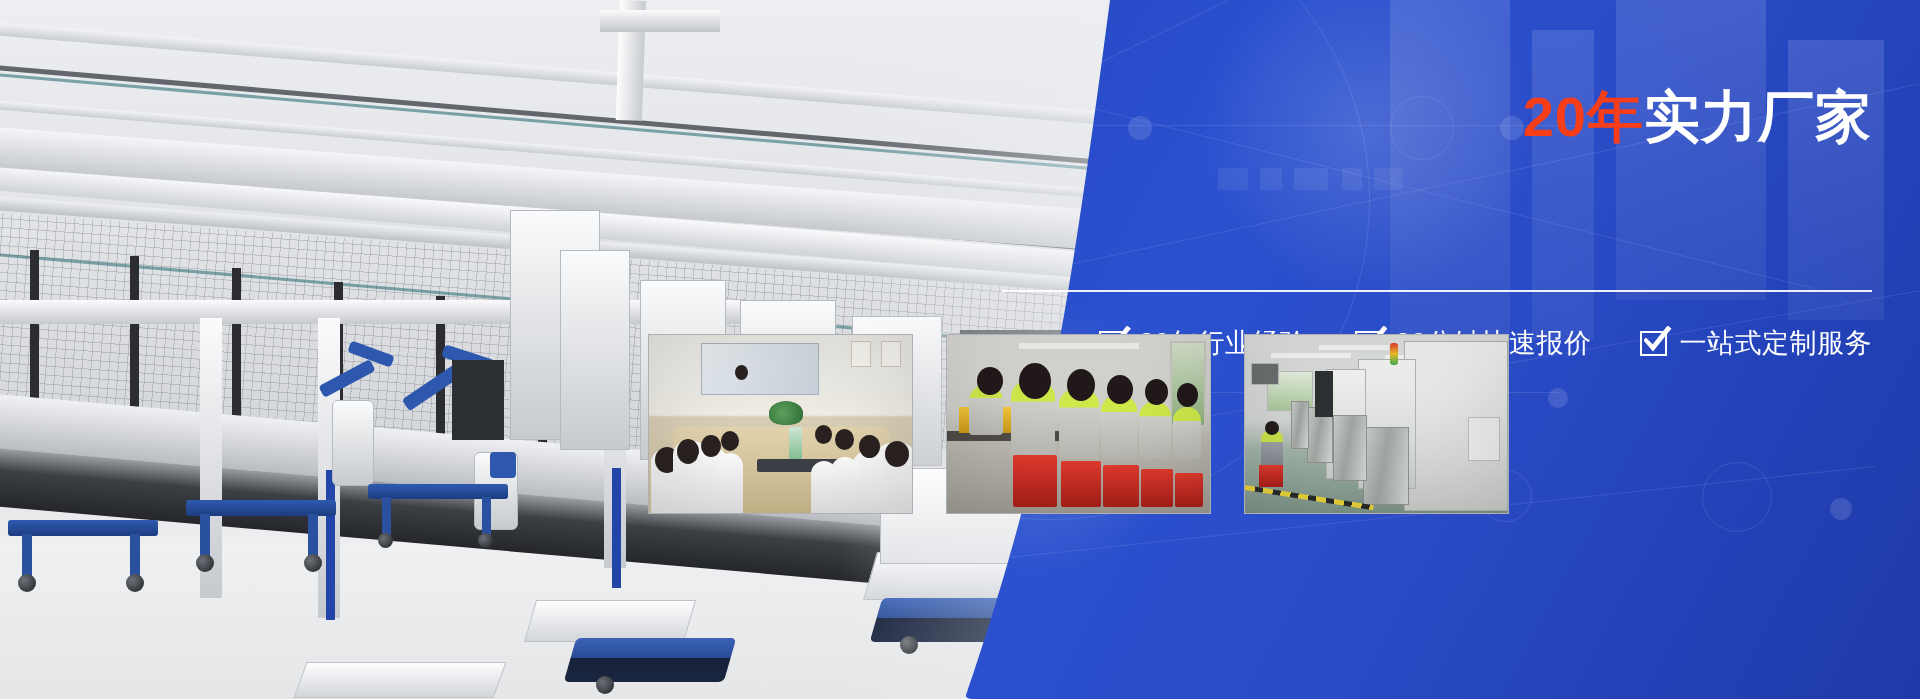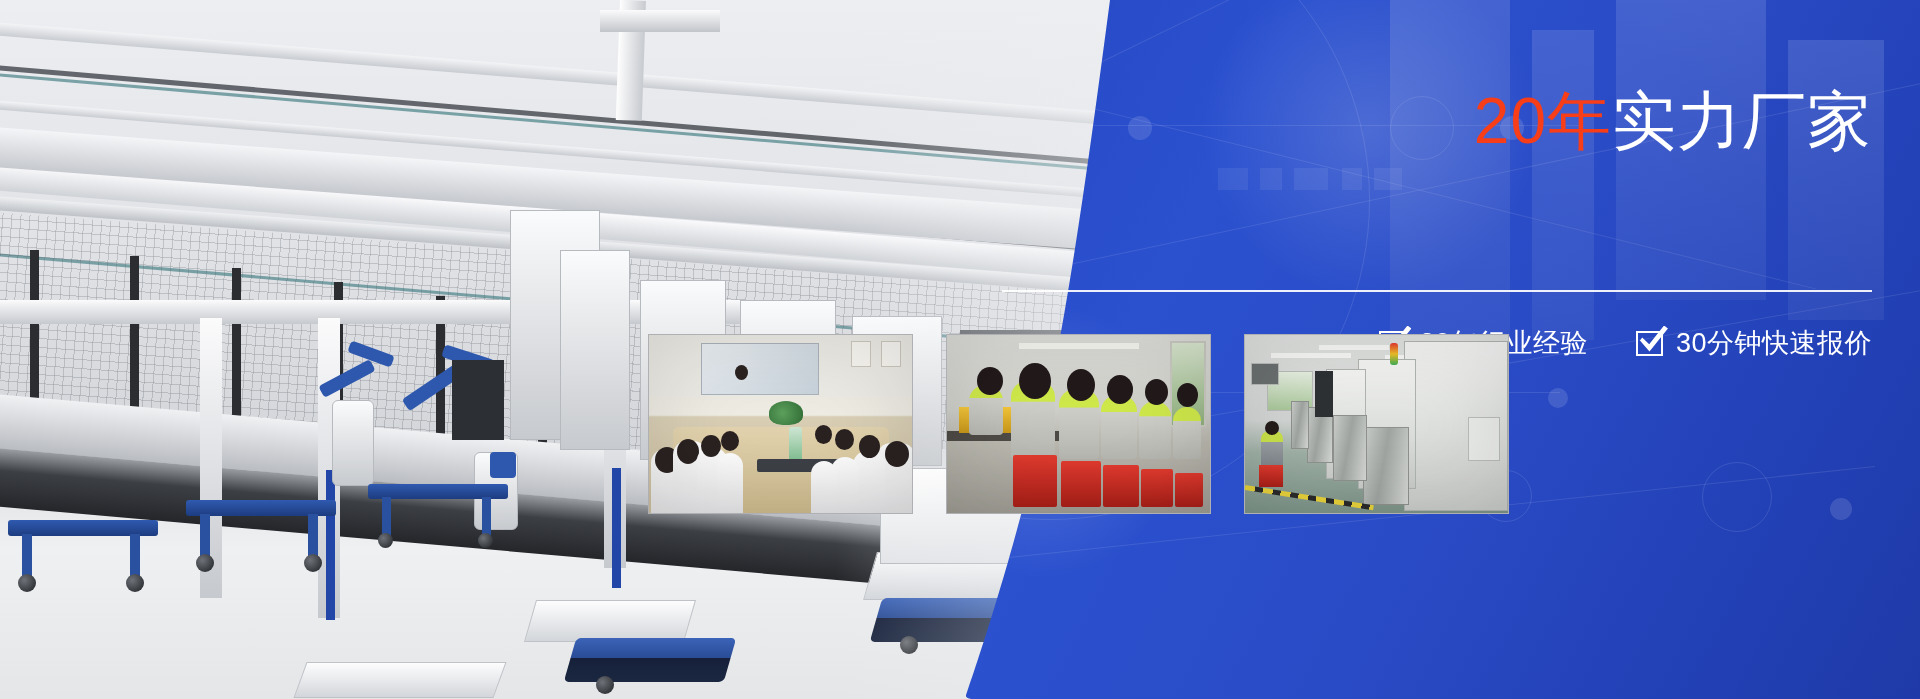--- a/index.html
+++ b/index.html
@@ -56,21 +56,21 @@
   .tc { position:absolute; border:1px solid rgba(255,255,255,.11); border-radius:50%; }
   .tdot { position:absolute; border-radius:50%; background:rgba(255,255,255,.13); }
   .tsq { position:absolute; background:rgba(255,255,255,.07); }
   .glow { position:absolute; border-radius:50%;
     background:radial-gradient(circle,rgba(255,255,255,.16) 0%,rgba(255,255,255,0) 70%); }
   .ghost { position:absolute; opacity:.16;
     background:linear-gradient(180deg,#cfd8f5,#6f86cf); }
 
   
   .copy { position:absolute; right:48px; top:88px; width:870px; text-align:right; }
-  .h1 { font-size:64px; font-weight:normal; line-height:1.04; letter-spacing:1px;
+  .h1 { font-size:56px; font-weight:bold; line-height:1.04; letter-spacing:1px;
     white-space:nowrap; }
   .h1 .accent { color:#f73e18; }
   .h1 .plain  { color:#ffffff; }
   .h2 { margin-top:14px; font-size:39px; font-weight:bold; color:#ffffff;
     letter-spacing:1px; white-space:nowrap; }
   .h2 .accent { color:#f73e18; }
 
   .rule { position:absolute; right:48px; top:290px; width:870px; height:2px;
     background:rgba(255,255,255,.92); }
 
@@ -287,20 +287,24 @@
 
   <div class="badges">
     <div class="badge">
       <span class="chk"></span>
       <span class="blabel">20年行业经验</span>
     </div>
     <div class="badge">
       <span class="chk"></span>
       <span class="blabel">30分钟快速报价</span>
     </div>
+    <div class="badge">
+      <span class="chk"></span>
+      <span class="blabel">一站式定制服务</span>
+    </div>
   </div>
 
   <div class="thumbs">
 
     <div class="thumb">
       <div class="p1">
         <div class="wall"></div>
         <div class="screen"></div>
         <div class="frame" style="left:202px;"></div>
         <div class="frame" style="left:232px;"></div>

